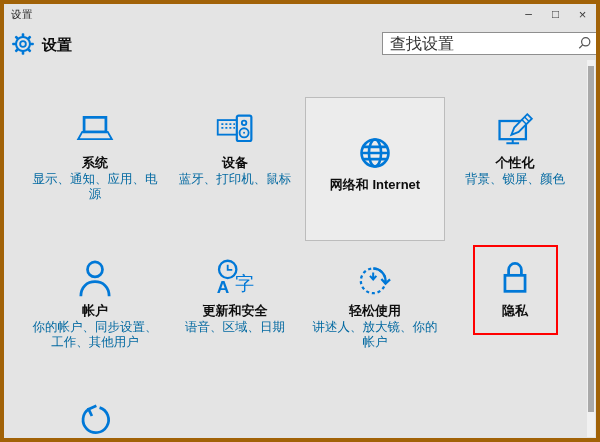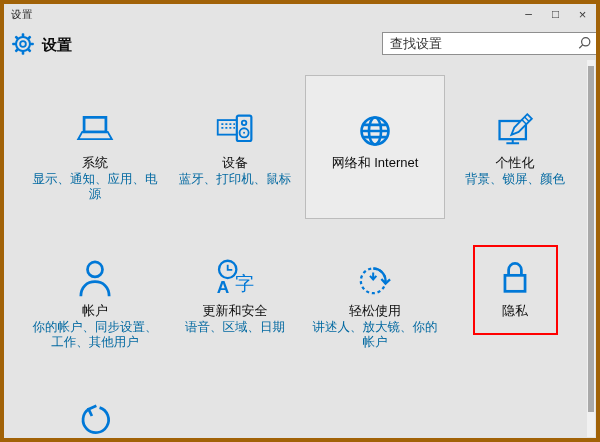--- a/index.html
+++ b/index.html
@@ -20,34 +20,34 @@
   .window-control { width:27px; height:22px; text-align:center; line-height:21px; font-size:12px; color:#3c3c3c; cursor:default; }
   .window-control.close { font-size:13px; }
 
   
   .gear-wrap { position:absolute; left:8px; top:29px; width:22px; height:22px; color:var(--accent); }
   .app-title { position:absolute; left:38px; top:32px; font-size:15px; font-weight:bold; color:#0c0c0c; }
 
   .search-box { position:absolute; left:378px; top:28px; width:215px; height:23px; }
   .search-box input {
     width:100%; height:100%; border:1px solid #8f8f8f; background:#fff;
-    font-family:inherit; font-size:13px; color:#222; padding:0 24px 0 7px; outline:none;
+    font-family:inherit; font-size:16px; color:#222; padding:0 24px 0 7px; outline:none;
   }
   .search-box input::placeholder { color:#333; opacity:1; }
   .search-icon-wrap { position:absolute; right:5px; top:4px; width:15px; height:15px; color:#555; pointer-events:none; }
 
   
   .grid { position:absolute; left:21px; top:71px; width:560px;
           display:grid; grid-template-columns:repeat(4,140px); grid-auto-rows:148px; }
   .tile { position:relative; width:140px; height:144px; display:flex; flex-direction:column;
           align-items:center; text-align:center; cursor:pointer; }
-  .tile.hover-state { background:#ececec; border:1px solid #bcbcbc; }
+  .tile.hover-state { background:#ececec; border:1px solid #bcbcbc;margin-top:22px; }
   .tile-icon { height:40px; margin-top:36px; display:flex; align-items:center; justify-content:center; color:var(--accent); }
   .tile.hover-state .tile-icon { margin-top:35px; }
-  .tile-title { margin-top:4px; font-size:13px; font-weight:normal; color:#0d0d0d; line-height:15px; }
+  .tile-title { margin-top:4px; font-size:13px; font-weight:bold; color:#0d0d0d; line-height:15px; }
   .tile-subtitle { margin-top:2px; font-size:12.5px; line-height:15px; color:#0369a1; width:132px; }
   .tile-network .tile-subtitle { width:auto; white-space:nowrap; }
   .tile-update .tile-icon { margin-top:28px; }
 
   .bg-fill { fill:var(--background); }
 
   
   .highlight-box { position:absolute; left:469px; top:241px; width:85px; height:90px;
                    border:2px solid var(--highlight); z-index:5; pointer-events:none; }
 

